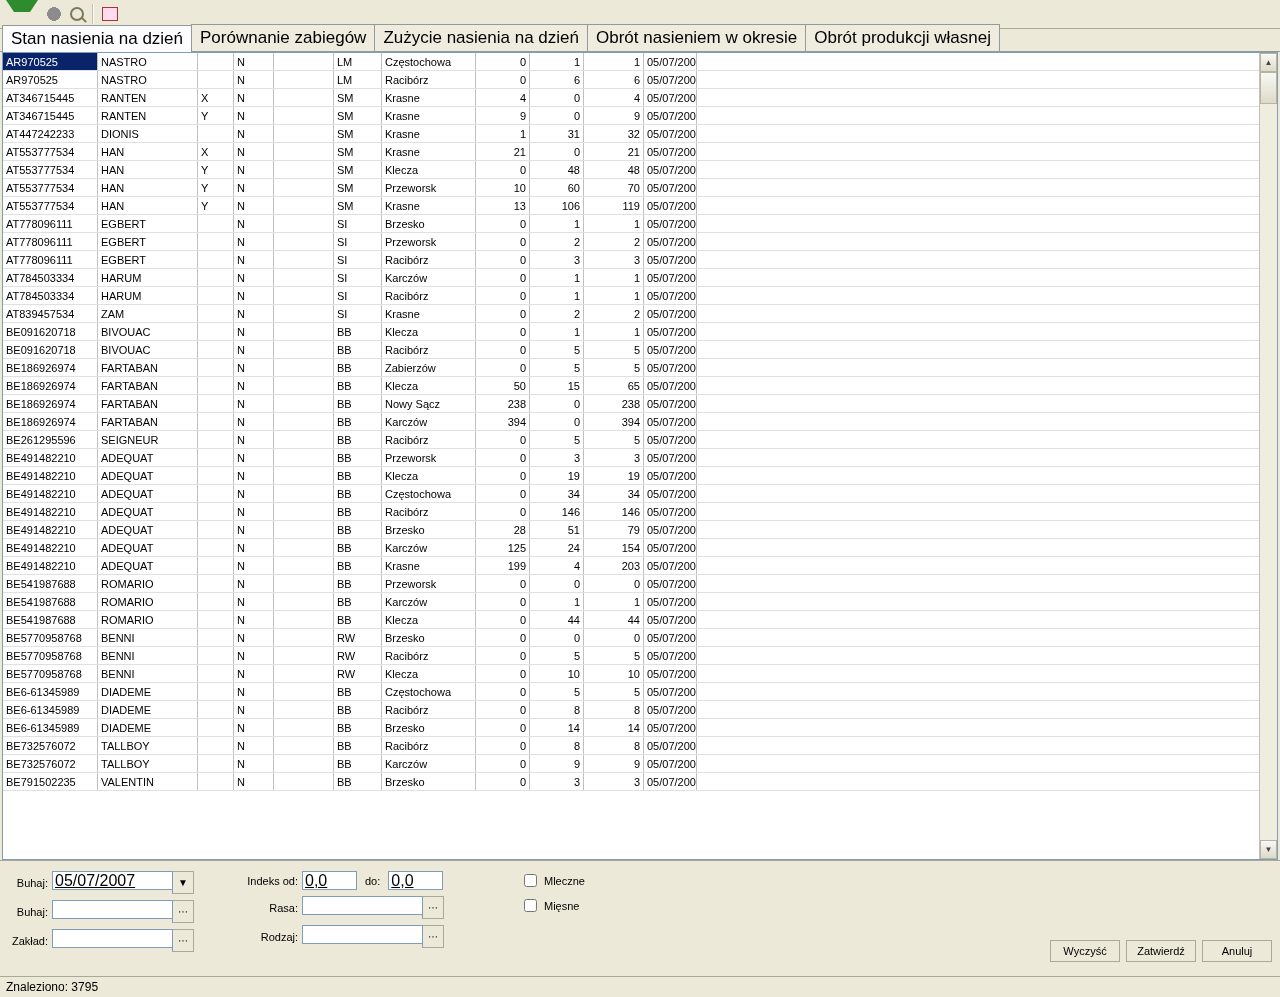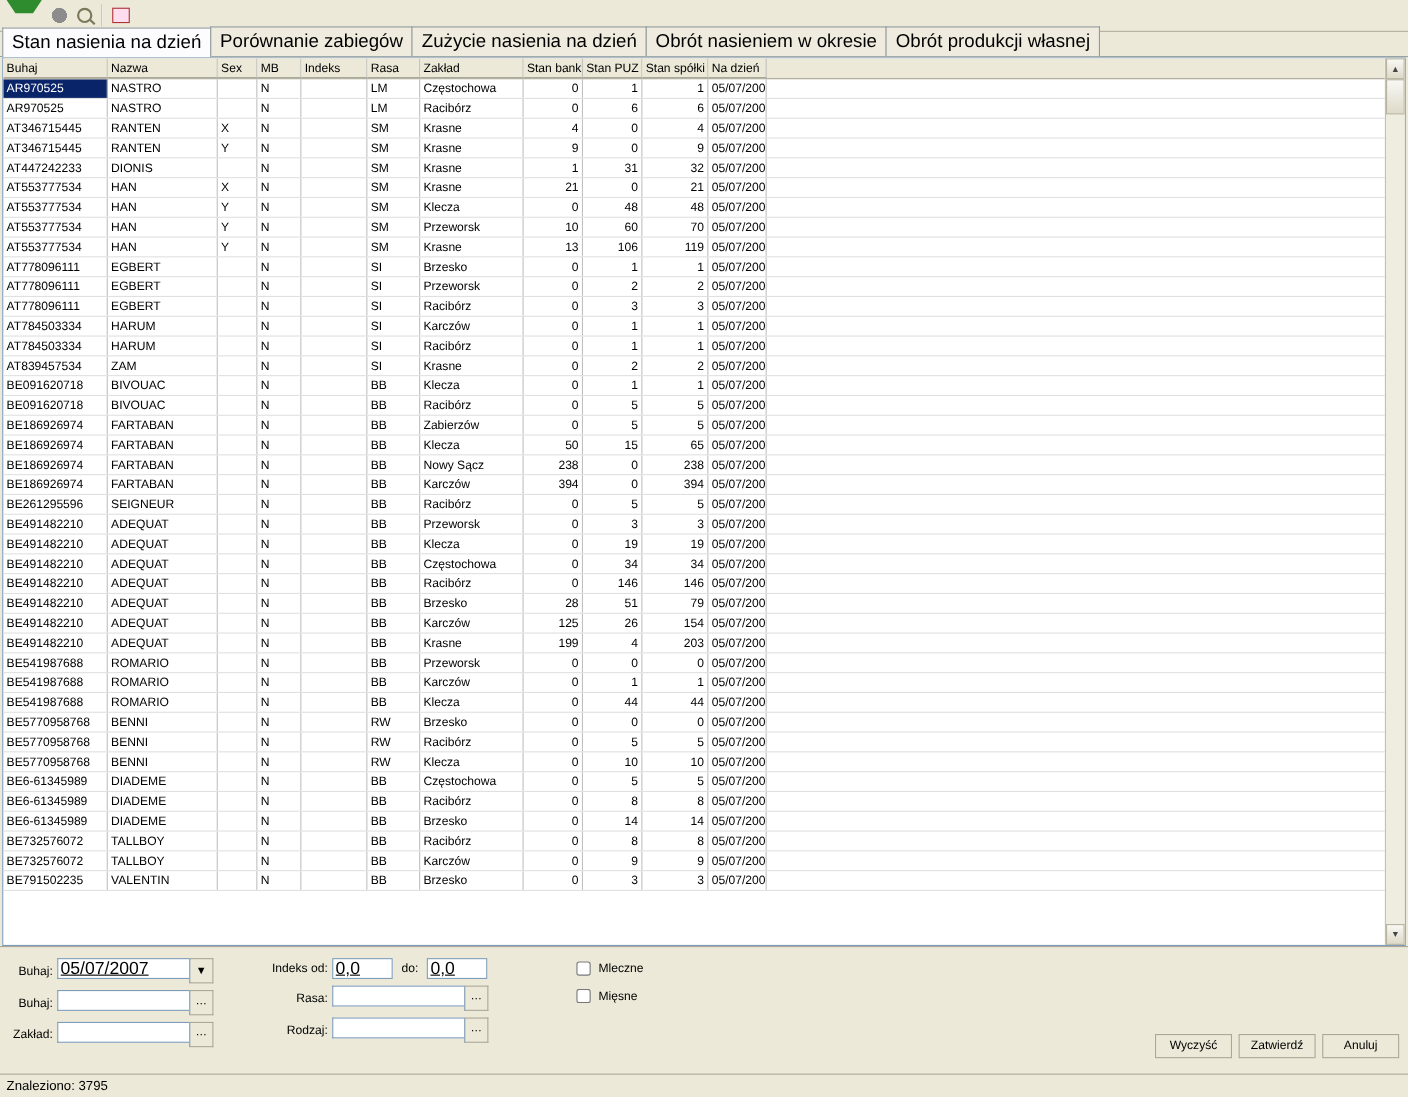--- a/index.html
+++ b/index.html
@@ -77,33 +77,20 @@
       <div class="tab">Porównanie zabiegów</div>
       <div class="tab">Zużycie nasienia na dzień</div>
       <div class="tab">Obrót nasieniem w okresie</div>
       <div class="tab">Obrót produkcji własnej</div>
     </div>
 
   <div class="content">
 
     <div class="gridwrap">
       <div class="grid" id="grid">
-          <div class="ghead">
-            <div class="gcol c0">Buhaj</div>
-            <div class="gcol c1">Nazwa</div>
-            <div class="gcol c2">Sex</div>
-            <div class="gcol c3">MB</div>
-            <div class="gcol c4">Indeks</div>
-            <div class="gcol c5">Rasa</div>
-            <div class="gcol c6">Zakład</div>
-            <div class="gcol c7">Stan bank</div>
-            <div class="gcol c8">Stan PUZ</div>
-            <div class="gcol c9">Stan spółki</div>
-            <div class="gcol c10">Na dzień</div>
-          </div>
           <div class="grow sel">
             <div class="gcell c0">AR970525</div>
             <div class="gcell c1">NASTRO</div>
             <div class="gcell c2"></div>
             <div class="gcell c3">N</div>
             <div class="gcell c4"></div>
             <div class="gcell c5">LM</div>
             <div class="gcell c6">Częstochowa</div>
             <div class="gcell c7 num">0</div>
             <div class="gcell c8 num">1</div>
@@ -450,21 +437,21 @@
           </div>
           <div class="grow">
             <div class="gcell c0">BE491482210</div>
             <div class="gcell c1">ADEQUAT</div>
             <div class="gcell c2"></div>
             <div class="gcell c3">N</div>
             <div class="gcell c4"></div>
             <div class="gcell c5">BB</div>
             <div class="gcell c6">Karczów</div>
             <div class="gcell c7 num">125</div>
-            <div class="gcell c8 num">26</div>
+            <div class="gcell c8 num">24</div>
             <div class="gcell c9 num">154</div>
             <div class="gcell c10">05/07/200</div>
           </div>
           <div class="grow">
             <div class="gcell c0">BE491482210</div>
             <div class="gcell c1">ADEQUAT</div>
             <div class="gcell c2"></div>
             <div class="gcell c3">N</div>
             <div class="gcell c4"></div>
             <div class="gcell c5">BB</div>

